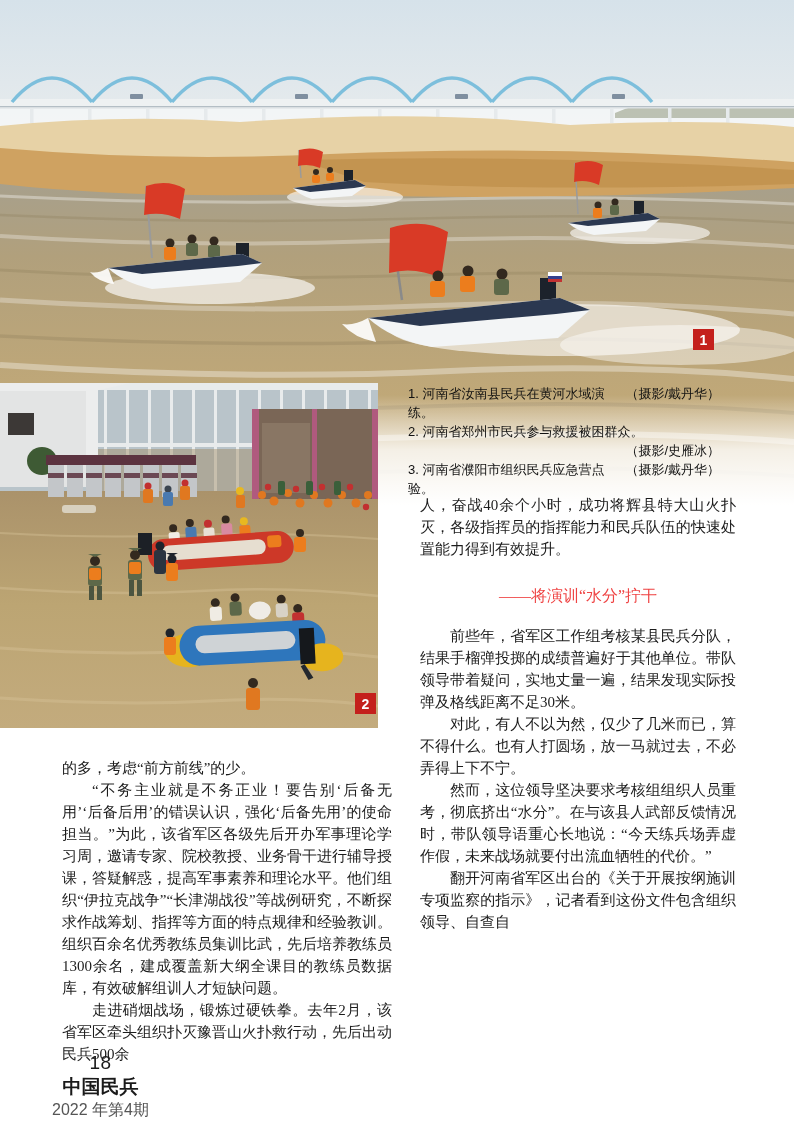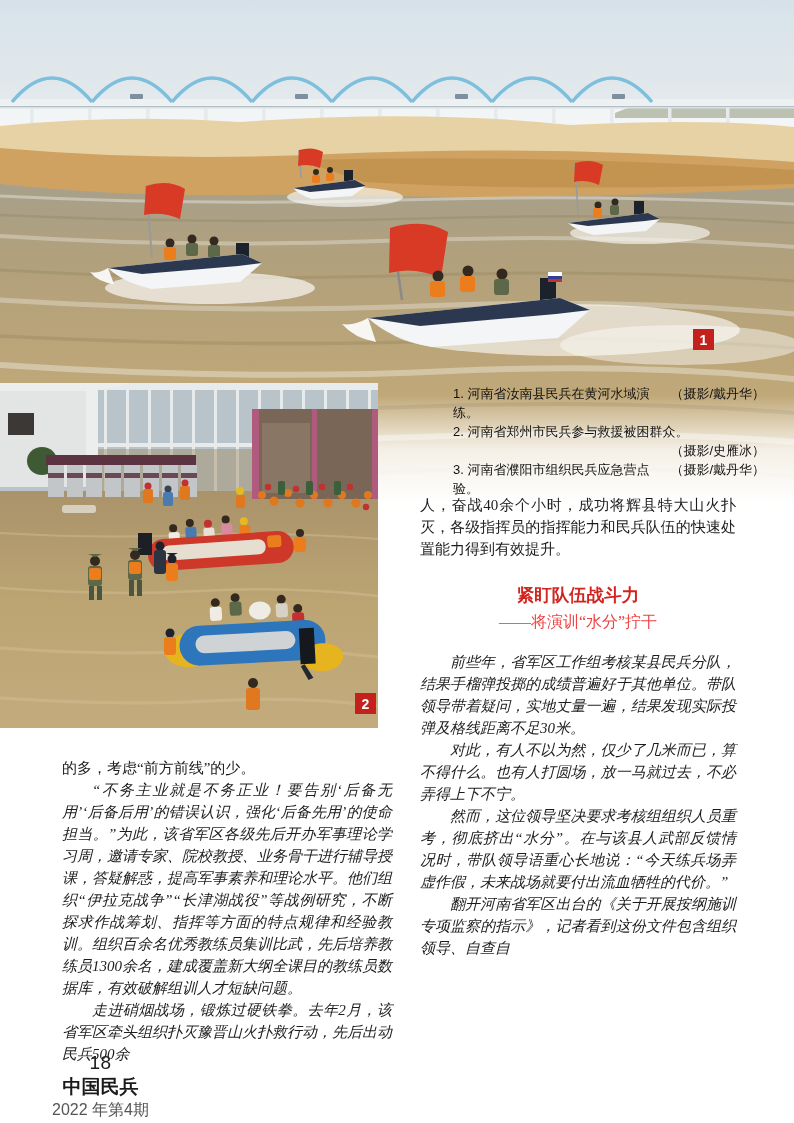--- a/index.html
+++ b/index.html
@@ -19,33 +19,33 @@
     position:absolute; width:21px; height:21px;
     display:flex; align-items:center; justify-content:center;
     color:#fff; font:bold 14px/1 "Liberation Sans","DejaVu Sans",sans-serif;
   }
   .badge-1 { left:693px; top:329px; }
   .badge-2 { left:355px; top:310px; position:absolute; }
   
   .captions {
     position:absolute; left:408px; top:384px; width:312px;
     font-family:"Liberation Sans","DejaVu Sans",sans-serif;
-    font-size:13px; line-height:19px; color:#111;margin-left:45px;
+    font-size:13px; line-height:19px; color:#111;
   }
   .cap-row { display:flex; justify-content:space-between; }
   .cap-row.cap-col { flex-direction:column; }
   .cap-row.cap-col .credit { align-self:flex-end; }
   .credit { white-space:nowrap; }
   
   .col {
     position:absolute; font-size:15px; line-height:22px;
     text-align:justify; color:#1c1c1c;
   }
   .col p { margin:0; }
-  .col p.indent { text-indent:2em;font-style:italic; }
+  .col p.indent { text-indent:2em; }
   .col-left  { left:62px;  top:757px; width:330px; }
   .col-right { left:408px; top:494px; width:316px;margin-left:12px; }
   .section-head { text-align:center; margin:24px 0 17px; }
   .section-title {
     font-family:"Liberation Sans","DejaVu Sans",sans-serif;
     font-weight:bold; font-size:17.5px; line-height:22px;
   }
   .section-subtitle {
     font-family:"Liberation Serif","DejaVu Serif",serif;
     font-weight:normal; font-size:16px; line-height:24px; color:#ef4444; margin-top:4px;
@@ -417,21 +417,20 @@
     </div>
     <div class="cap-row">
       <span>3. 河南省濮阳市组织民兵应急营点验。</span>
       <span class="credit">（摄影/戴丹华）</span>
     </div>
   </div>
 
   <div class="col col-right">
     <p>人，奋战40余个小时，成功将辉县特大山火扑灭，各级指挥员的指挥能力和民兵队伍的快速处置能力得到有效提升。</p>
     <div class="section-head">
-      <div class="section-title" style="color:#d2241e">紧盯队伍战斗力</div>
       <div class="section-subtitle">——将演训“水分”拧干</div>
     </div>
     <p class="indent">前些年，省军区工作组考核某县民兵分队，结果手榴弹投掷的成绩普遍好于其他单位。带队领导带着疑问，实地丈量一遍，结果发现实际投弹及格线距离不足30米。</p>
     <p class="indent">对此，有人不以为然，仅少了几米而已，算不得什么。也有人打圆场，放一马就过去，不必弄得上下不宁。</p>
     <p class="indent">然而，这位领导坚决要求考核组组织人员重考，彻底挤出“水分”。在与该县人武部反馈情况时，带队领导语重心长地说：“今天练兵场弄虚作假，未来战场就要付出流血牺牲的代价。”</p>
     <p class="indent">翻开河南省军区出台的《关于开展按纲施训专项监察的指示》，记者看到这份文件包含组织领导、自查自</p>
   </div>
 
   <div class="col col-left">
     <p>的多，考虑“前方前线”的少。</p>

